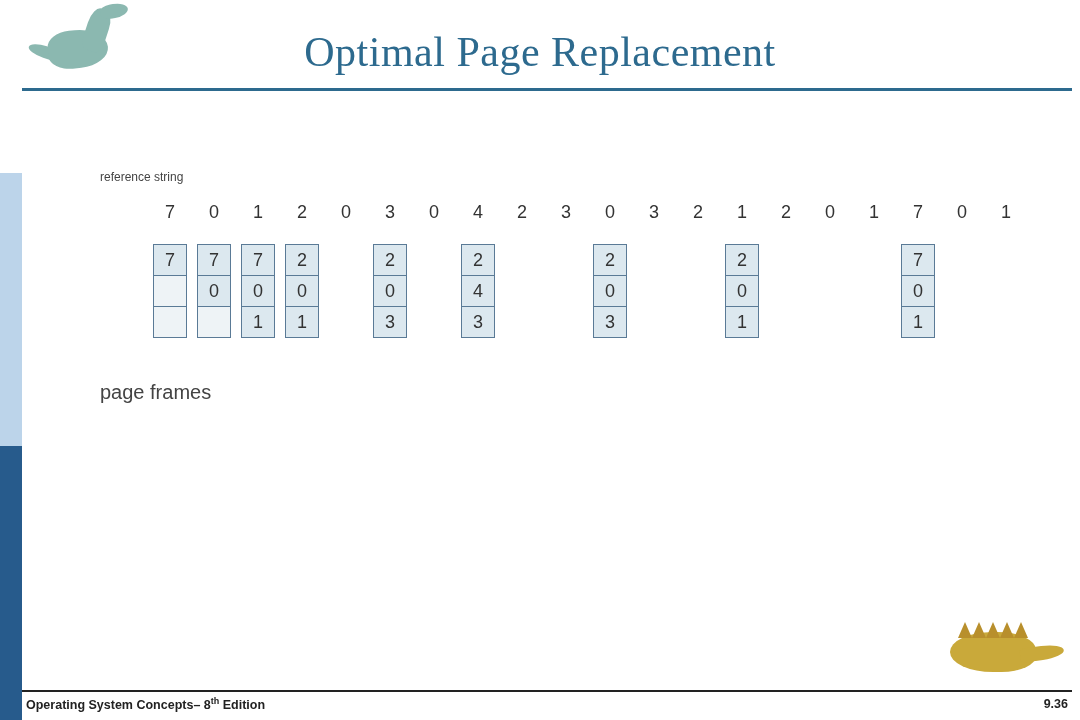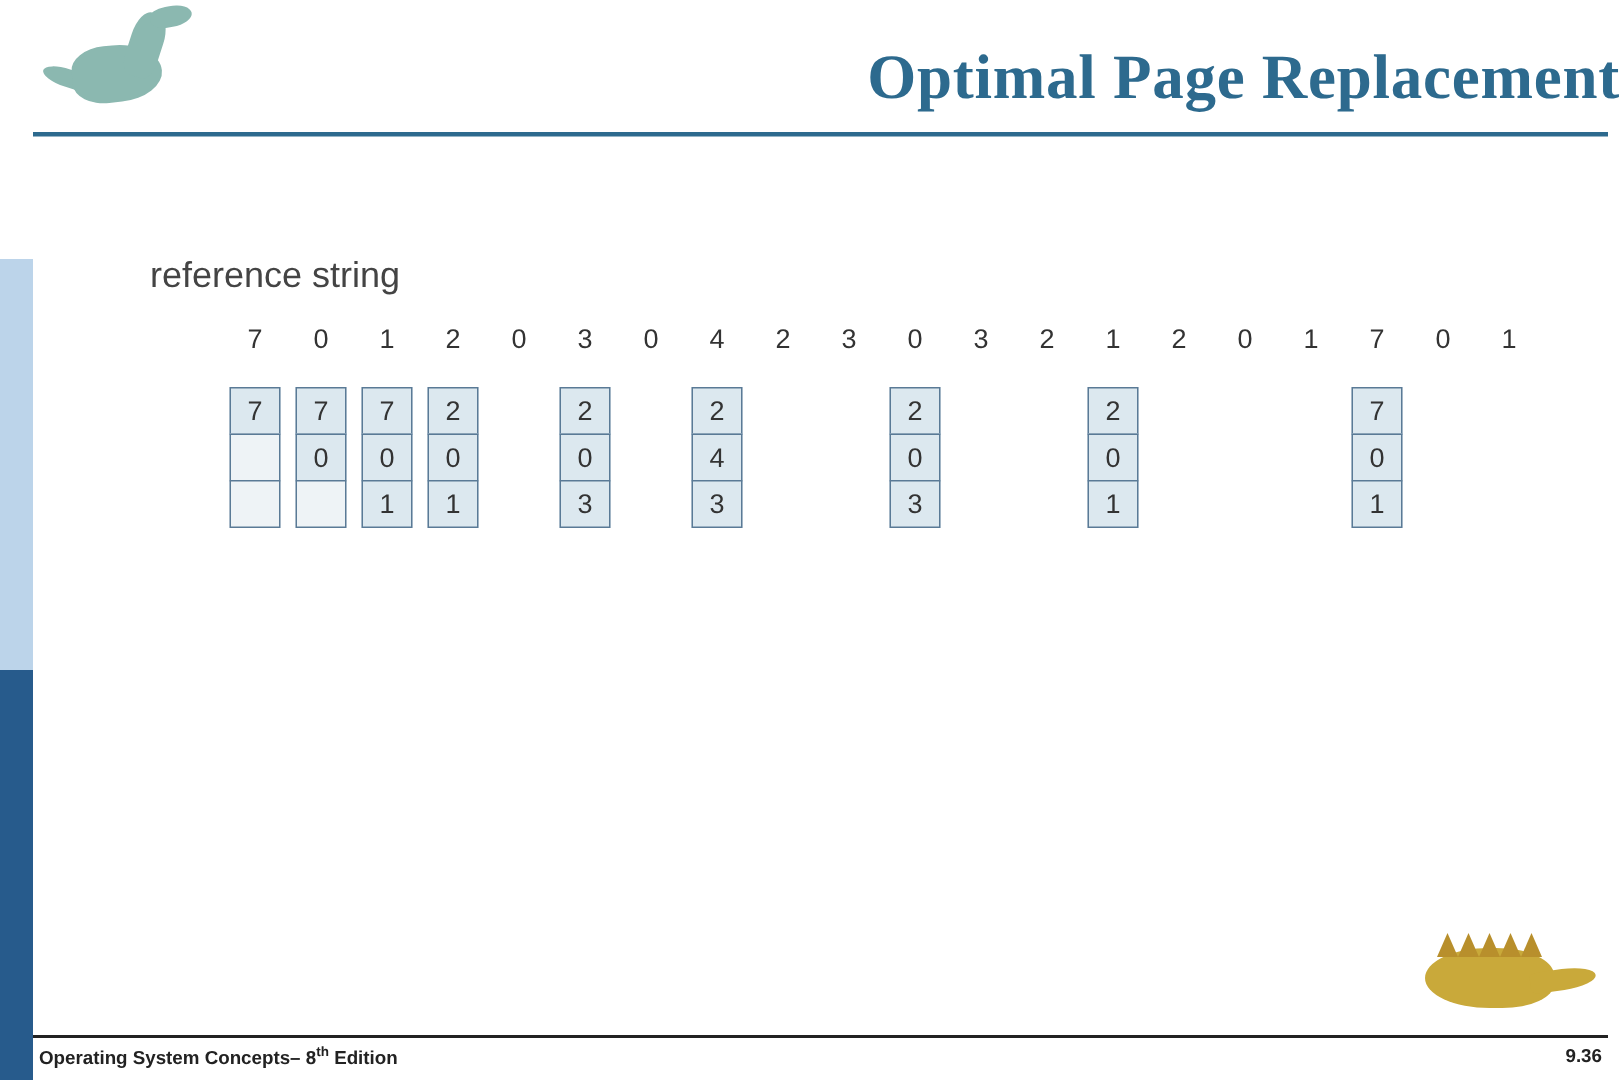--- a/index.html
+++ b/index.html
@@ -17,26 +17,25 @@
     width: 22px;
     background: linear-gradient(to bottom, #fff 0%, #fff 24%, #bcd4ea 24%, #bcd4ea 62%, #275b8c 62%, #275b8c 100%);
   }
   .header {
     position: absolute;
     left: 0; right: 0; top: 0;
     text-align: center;
   }
   .header h1 {
     font-family: "Times New Roman", Times, serif;
-    font-weight: bold;
+    font-weight: normal;
     color: #2d6a8e;
     font-size: 42px;
     margin-top: 28px;
     letter-spacing: 0.5px;
-    text-align: right;
   }
   .title-rule {
     position: absolute;
     left: 22px; right: 8px;
     top: 88px;
     height: 3px;
     background: #2d6a8e;
   }
   .corner-dino-tl {
     position: absolute;
@@ -102,21 +101,21 @@
     transform: rotate(-8deg);
   }
 
   .content {
     position: absolute;
     left: 100px; right: 20px;
     top: 170px;
   }
   .label {
     font-family: Arial, sans-serif;
-    font-size: 24px;
+    font-size: 12px;
     color: #444;
   }
   .ref-row {
     display: flex;
     gap: 0;
     margin-top: 18px;
     margin-left: 48px;
   }
   .ref-cell {
     width: 44px;
@@ -252,20 +251,21 @@
         <div class="cell filled">2</div>
         <div class="cell filled">0</div>
         <div class="cell filled">1</div>
       </div>
       <div class="frame-col" style="left: 753px;">
         <div class="cell filled">7</div>
         <div class="cell filled">0</div>
         <div class="cell filled">1</div>
       </div>
     </div>
+  <div class="pf-label">page frames</div>
 </div>
 
 <div class="corner-dino-br">
   <div class="dino-body-br"></div>
   <div class="dino-plates-br">
     <span style="left:0px"></span>
     <span style="left:14px"></span>
     <span style="left:28px"></span>
     <span style="left:42px"></span>
     <span style="left:56px"></span>

